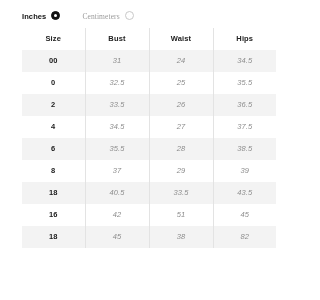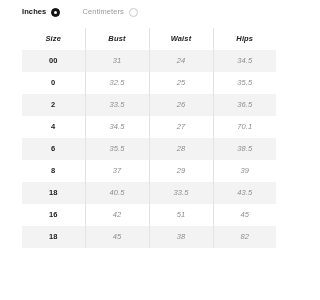--- a/index.html
+++ b/index.html
@@ -25,41 +25,42 @@
     position: absolute;
     left: 22px;
     top: 4px;
     height: 16px;
     display: flex;
     align-items: center;
   }
 
   .unit-option {
     display: flex;
-    align-items: center;
+    align-items: flex-end;
     height: 16px;
     white-space: nowrap;
   }
 
   .unit-option + .unit-option { margin-left: 22px; }
 
   .unit-label {
     font-size: 7.5px;
     letter-spacing: 0.1px;
     line-height: 1;
   }
 
   .unit-option.is-selected .unit-label {
     color: #111111;
     font-weight: 700;
   }
 
   .unit-option.is-unselected .unit-label {
     color: #9b9b9b;
     font-weight: 400;
+    font-family: Liberation Serif, serif;
   }
 
   .radio {
     width: 9px;
     height: 9px;
     border-radius: 50%;
     margin-left: 5px;
     flex: 0 0 auto;
     position: relative;
   }
@@ -118,21 +119,20 @@
   table.size-table th:last-child,
   table.size-table td:last-child {
     border-right: none;
   }
 
   thead th {
     background: #ffffff;
     color: #222222;
     font-weight: 700;
     letter-spacing: 0.15px;
-    font-style: italic;
   }
 
   tbody tr.odd td { background: #f3f3f3; }
   tbody tr.even td { background: #ffffff; }
 
   tbody td.size-cell {
     color: #1b1b1b;
     font-weight: 700;
     letter-spacing: 0.1px;
     margin-top: 28px;
@@ -196,21 +196,21 @@
         <tr class="odd">
           <td class="size-cell">2</td>
           <td class="val-cell">33.5</td>
           <td class="val-cell">26</td>
           <td class="val-cell">36.5</td>
         </tr>
         <tr class="even">
           <td class="size-cell">4</td>
           <td class="val-cell">34.5</td>
           <td class="val-cell">27</td>
-          <td class="val-cell">70.1</td>
+          <td class="val-cell">37.5</td>
         </tr>
         <tr class="odd">
           <td class="size-cell">6</td>
           <td class="val-cell">35.5</td>
           <td class="val-cell">28</td>
           <td class="val-cell">38.5</td>
         </tr>
         <tr class="even">
           <td class="size-cell">8</td>
           <td class="val-cell">37</td>

